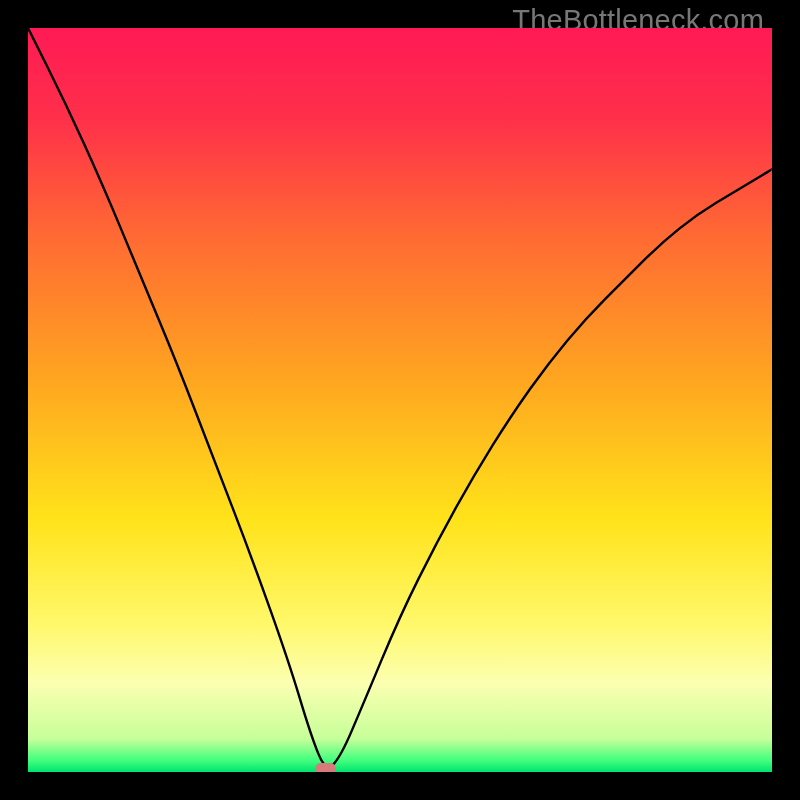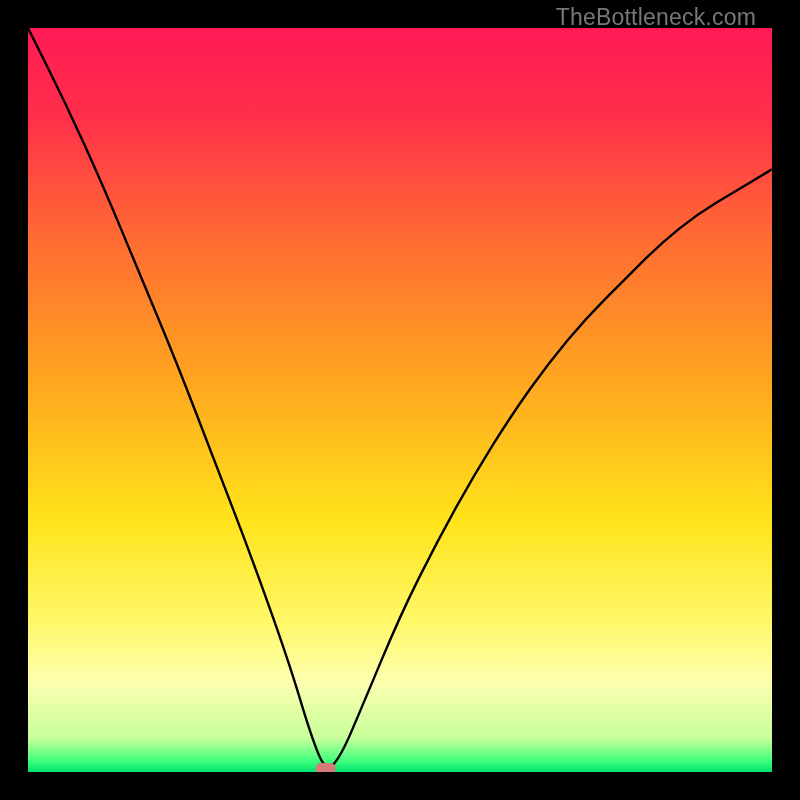--- a/index.html
+++ b/index.html
@@ -29,23 +29,23 @@
     position: absolute;
     inset: 0;
   }
   svg.curve {
     position: absolute;
     inset: 0;
   }
   .watermark {
     position: absolute;
     top: 4px;
-    right: 44px;
+    right: 36px;
     color: #777;
-    font-size: 23px;
+    font-size: 29px;
     font-weight: 500;
     letter-spacing: 0.2px;
   }
 </style>
 </head>
 <body>
 
 <div class="frame">
 
   <div class="watermark">TheBottleneck.com</div>

